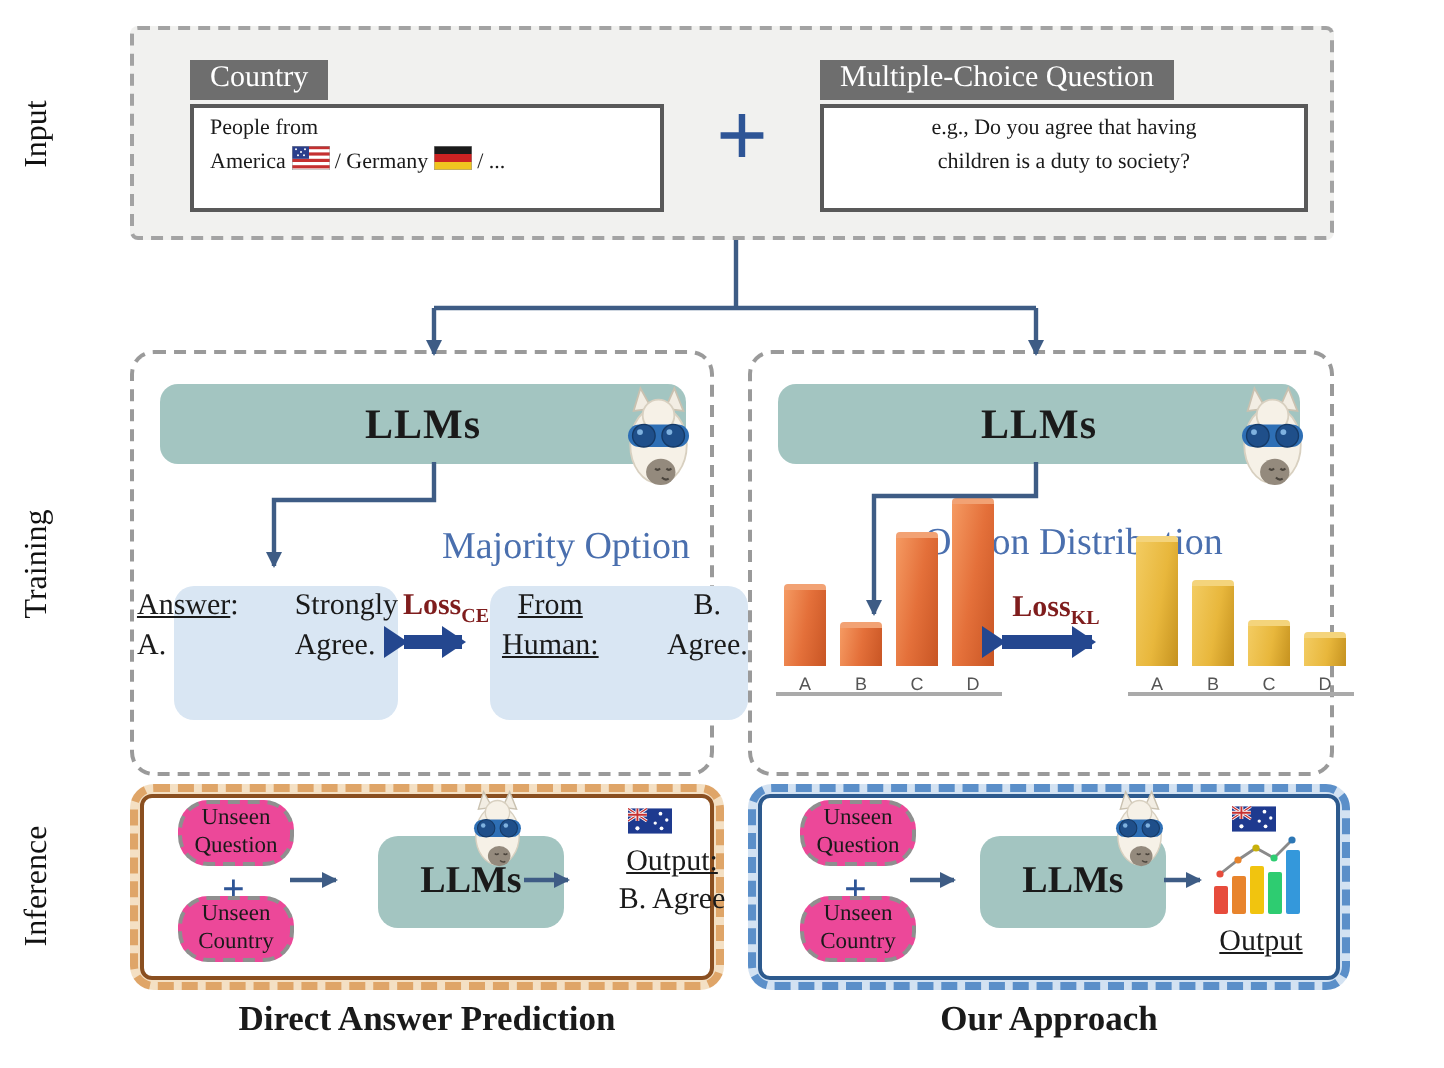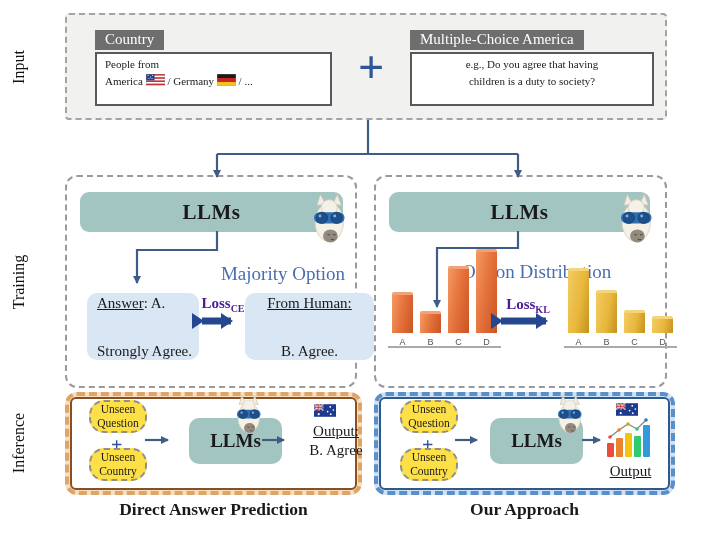--- a/index.html
+++ b/index.html
@@ -28,22 +28,22 @@
   .train-panel { position:absolute; top:175px; height:213px; background:#fff;
     border:2px dashed #9a9a9a; border-radius:12px; }
   .tp-left { left:65px; width:292px; }
   .tp-right { left:374px; width:293px; }
   .llms-bar { position:absolute; left:13px; top:15px; height:40px; background:#a3c5c1;
     border-radius:9px; display:flex; align-items:center; justify-content:center;
     font-size:21px; font-weight:600; letter-spacing:.5px; }
   .llama { position:absolute; }
   .panel-title { position:absolute; font-size:19px; color:#4a6fae; white-space:nowrap; }
   .soft-box { position:absolute; background:#d9e6f3; border-radius:10px; font-size:15px;
-    line-height:1.35; display:flex; flex-direction:column; justify-content:space-between;gap:28px; }
-  .loss { position:absolute; font-size:15px; font-weight:bold; color:#4c1d95;
+    line-height:1.35; display:flex; justify-content:flex-end;gap:28px; }
+  .loss { position:absolute; font-size:15px; font-weight:bold; color:#7f1d1d;
     text-align:center; }
   .loss sub { font-size:10px; }
   .u { text-decoration:underline; }
 
   
   .mini-chart { position:absolute; height:100px; display:flex; align-items:flex-end; gap:7px;
     padding-bottom:14px; }
   .mini-chart .baseline { position:absolute; left:-4px; right:-4px; bottom:13px;
     height:2px; background:#aaa; }
   .chart-col { display:flex; flex-direction:column; align-items:center;
@@ -56,21 +56,21 @@
   .bar-label { font-size:9px; color:#555; margin-top:4px; height:10px;
     font-family:"Liberation Sans",sans-serif; }
 
   
   .inf-panel { position:absolute; top:392px; height:103px; border-radius:12px; }
   .inf-left { left:65px; width:297px; border:4px dashed #dfa568; background:#f4e0c4; }
   .inf-right { left:374px; width:301px; border:4px dashed #5b8fc9; background:#d3e2f2; }
   .inf-inner { position:absolute; inset:1px; border-radius:6px; background:#fff; }
   .inf-left .inf-inner { border:2px solid #8a4f20; }
   .inf-right .inf-inner { border:2px solid #2d5a8e; }
-  .unseen-box { position:absolute; width:58px; height:33px; background:#fde047;
+  .unseen-box { position:absolute; width:58px; height:33px; background:#ec4899;
     border:2px dashed #8f8f8f; border-radius:15px; font-size:11.5px; line-height:1.2;
     text-align:center; display:flex; flex-direction:column; justify-content:center; }
   .small-plus { position:absolute; font-size:20px; font-weight:bold; color:#2e5596; line-height:1; }
   .llms-small { position:absolute; height:46px; background:#a3c5c1; border-radius:10px;
     display:flex; align-items:center; justify-content:center; font-size:19px; font-weight:600; }
   .output-block { position:absolute; text-align:center; font-size:15px; line-height:1.25; }
   .caption { position:absolute; top:499px; text-align:center; font-size:17.5px; font-weight:bold; }
 
   svg.overlay { position:absolute; left:0; top:0; width:722px; height:534px;
     pointer-events:none; z-index:5; }
@@ -166,21 +166,21 @@
             <use href="#flag-us"></use>
           </svg>
         <span>/ Germany</span>
         <svg class="flag" width="19" height="12">
             <use href="#flag-de"></use>
           </svg>
         <span>/ ...</span>
       </div>
     </div>
     <div class="big-plus">+</div>
-    <div class="tab" style="left:343px; top:15px;">Multiple-Choice America</div>
+    <div class="tab" style="left:343px; top:15px;">Multiple-Choice Question</div>
     <div class="content-box mcq-box">
       <div>e.g., Do you agree that having</div>
       <div>children is a duty to society?</div>
     </div>
   </div>
 
   <div class="train-panel tp-left">
     <div class="llms-bar" style="width:263px;">LLMs</div>
     <svg class="llama" style="left:237px; top:16px;" width="46" height="52">
         <use href="#llama"></use>

